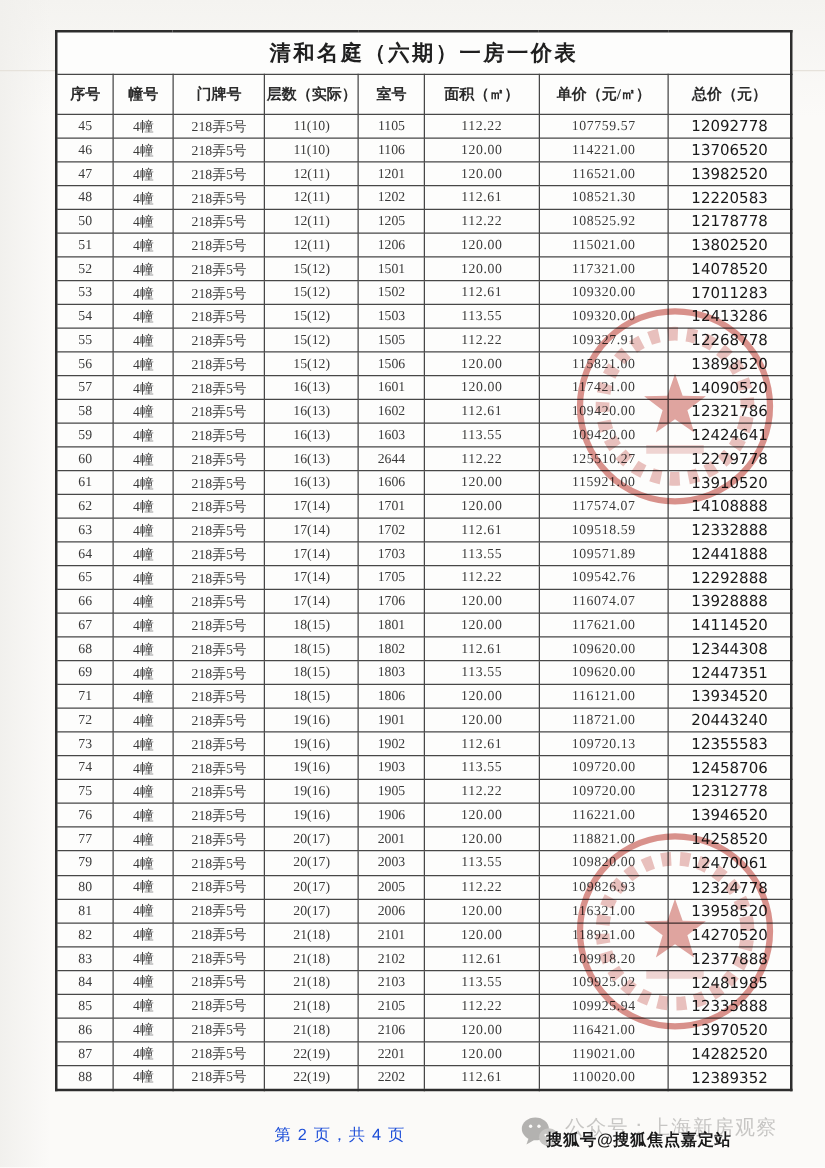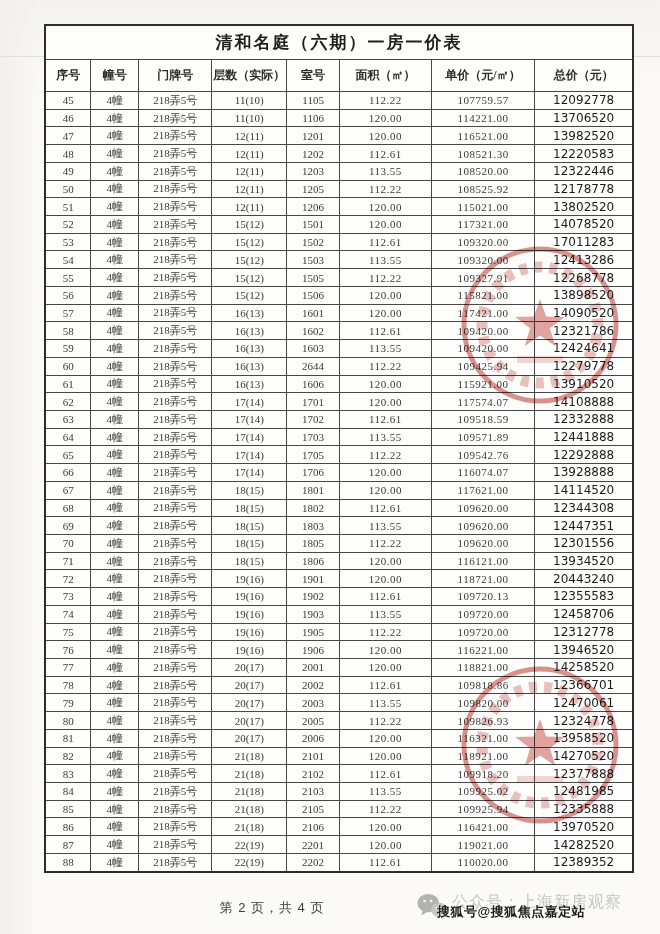--- a/index.html
+++ b/index.html
@@ -44,21 +44,21 @@
   }
   tbody td.col-area,tbody td.col-unit{letter-spacing:.5px;}
   .stamp{
     position:absolute;width:170px;height:170px;
     mix-blend-mode:multiply;opacity:.78;pointer-events:none;
   }
   .stamp-top{left:455px;top:240px;}
   .stamp-bottom{left:455px;top:660px;}
   .page-info{
     position:absolute;left:0;top:899px;width:544px;text-align:center;
-    font-size:13px;color:#404040;letter-spacing:1px;
+    font-size:13px;color:#1d4ed8;letter-spacing:1px;
     font-family:"Liberation Sans","DejaVu Sans",sans-serif;
   }
   .wechat-icon{position:absolute;left:417px;top:893px;}
   .account-text{
     position:absolute;left:452px;top:892px;
     font-size:16px;color:#c7c6c4;letter-spacing:1px;
     font-family:"Liberation Sans","DejaVu Sans",sans-serif;
     text-align:right;
   }
   .watermark{
@@ -135,30 +135,20 @@
         <td class="col-serial">48</td>
         <td class="col-building">4幢</td>
         <td class="col-door">218弄5号</td>
         <td class="col-floor">12(11)</td>
         <td class="col-room">1202</td>
         <td class="col-area">112.61</td>
         <td class="col-unit">108521.30</td>
         <td class="col-total">12220583</td>
       </tr>
       <tr>
-        <td class="col-serial">49</td>
-        <td class="col-building">4幢</td>
-        <td class="col-door">218弄5号</td>
-        <td class="col-floor">12(11)</td>
-        <td class="col-room">1203</td>
-        <td class="col-area">113.55</td>
-        <td class="col-unit">108520.00</td>
-        <td class="col-total">12322446</td>
-      </tr>
-      <tr>
         <td class="col-serial">50</td>
         <td class="col-building">4幢</td>
         <td class="col-door">218弄5号</td>
         <td class="col-floor">12(11)</td>
         <td class="col-room">1205</td>
         <td class="col-area">112.22</td>
         <td class="col-unit">108525.92</td>
         <td class="col-total">12178778</td>
       </tr>
       <tr>
@@ -251,21 +241,21 @@
         <td class="col-unit">109420.00</td>
         <td class="col-total">12424641</td>
       </tr>
       <tr>
         <td class="col-serial">60</td>
         <td class="col-building">4幢</td>
         <td class="col-door">218弄5号</td>
         <td class="col-floor">16(13)</td>
         <td class="col-room">2644</td>
         <td class="col-area">112.22</td>
-        <td class="col-unit">109425.94</td>
+        <td class="col-unit">125510.27</td>
         <td class="col-total">12279778</td>
       </tr>
       <tr>
         <td class="col-serial">61</td>
         <td class="col-building">4幢</td>
         <td class="col-door">218弄5号</td>
         <td class="col-floor">16(13)</td>
         <td class="col-room">1606</td>
         <td class="col-area">120.00</td>
         <td class="col-unit">115921.00</td>
@@ -345,30 +335,20 @@
         <td class="col-serial">69</td>
         <td class="col-building">4幢</td>
         <td class="col-door">218弄5号</td>
         <td class="col-floor">18(15)</td>
         <td class="col-room">1803</td>
         <td class="col-area">113.55</td>
         <td class="col-unit">109620.00</td>
         <td class="col-total">12447351</td>
       </tr>
       <tr>
-        <td class="col-serial">70</td>
-        <td class="col-building">4幢</td>
-        <td class="col-door">218弄5号</td>
-        <td class="col-floor">18(15)</td>
-        <td class="col-room">1805</td>
-        <td class="col-area">112.22</td>
-        <td class="col-unit">109620.00</td>
-        <td class="col-total">12301556</td>
-      </tr>
-      <tr>
         <td class="col-serial">71</td>
         <td class="col-building">4幢</td>
         <td class="col-door">218弄5号</td>
         <td class="col-floor">18(15)</td>
         <td class="col-room">1806</td>
         <td class="col-area">120.00</td>
         <td class="col-unit">116121.00</td>
         <td class="col-total">13934520</td>
       </tr>
       <tr>
@@ -423,30 +403,20 @@
       </tr>
       <tr>
         <td class="col-serial">77</td>
         <td class="col-building">4幢</td>
         <td class="col-door">218弄5号</td>
         <td class="col-floor">20(17)</td>
         <td class="col-room">2001</td>
         <td class="col-area">120.00</td>
         <td class="col-unit">118821.00</td>
         <td class="col-total">14258520</td>
-      </tr>
-      <tr>
-        <td class="col-serial">78</td>
-        <td class="col-building">4幢</td>
-        <td class="col-door">218弄5号</td>
-        <td class="col-floor">20(17)</td>
-        <td class="col-room">2002</td>
-        <td class="col-area">112.61</td>
-        <td class="col-unit">109818.86</td>
-        <td class="col-total">12366701</td>
       </tr>
       <tr>
         <td class="col-serial">79</td>
         <td class="col-building">4幢</td>
         <td class="col-door">218弄5号</td>
         <td class="col-floor">20(17)</td>
         <td class="col-room">2003</td>
         <td class="col-area">113.55</td>
         <td class="col-unit">109820.00</td>
         <td class="col-total">12470061</td>

